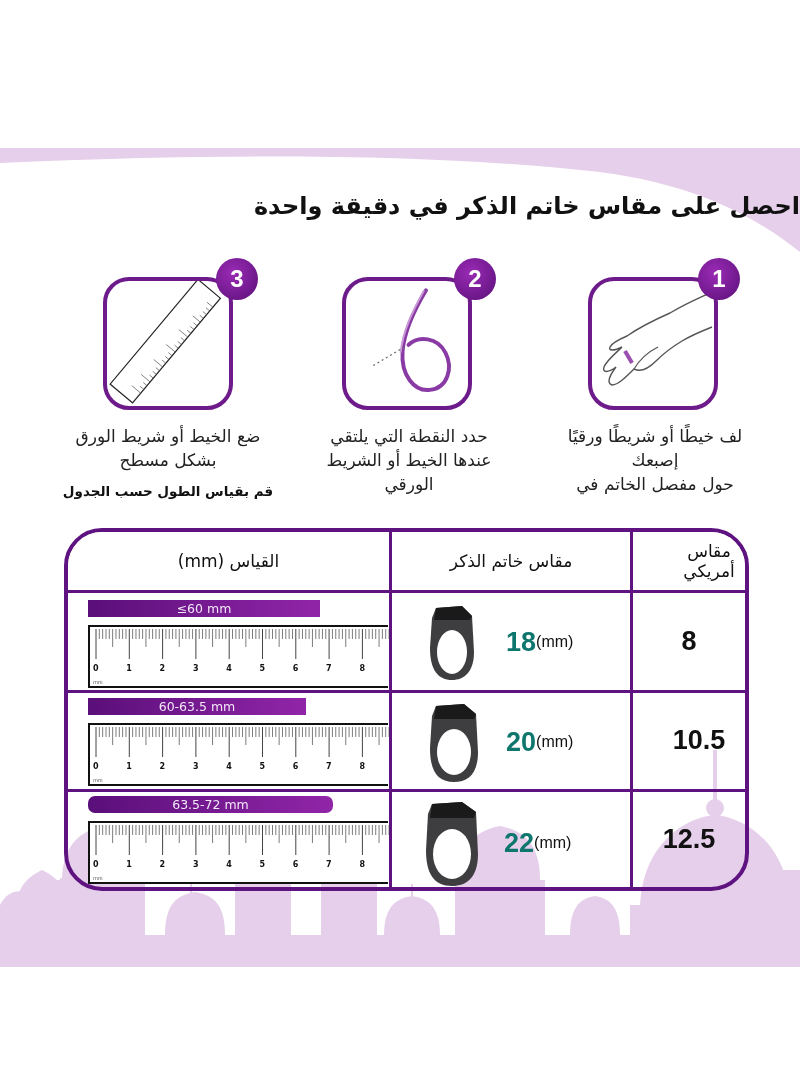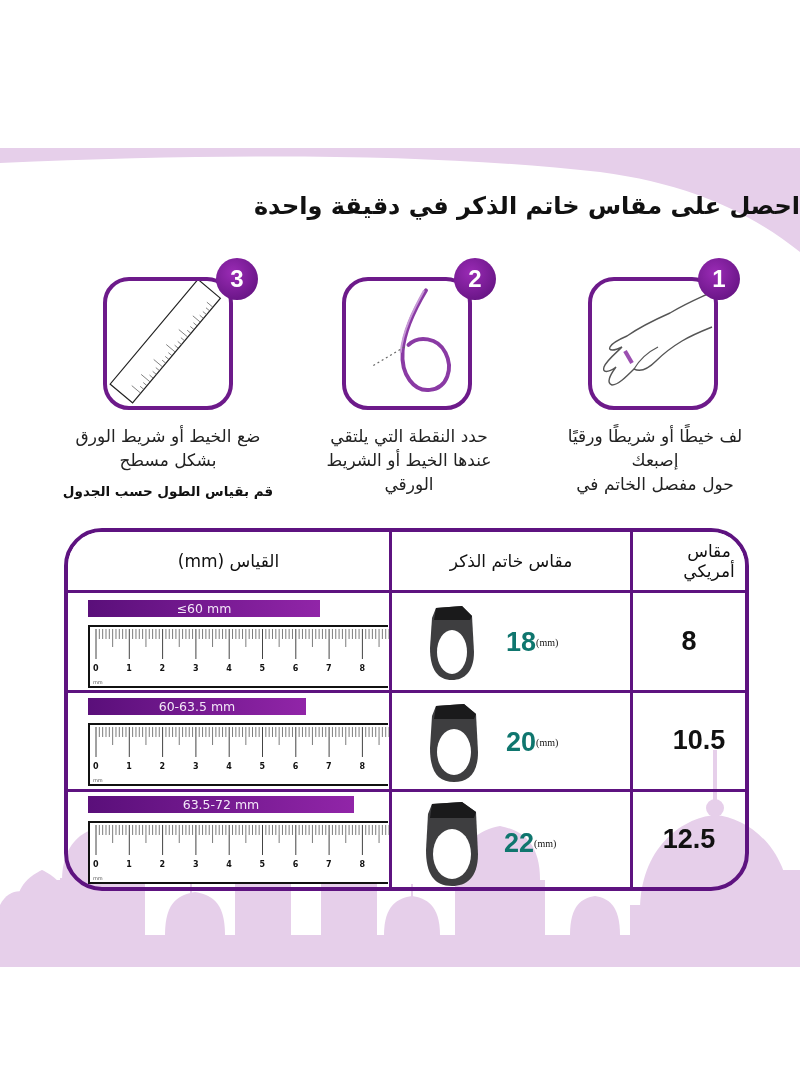--- a/index.html
+++ b/index.html
@@ -24,21 +24,21 @@
         direction:rtl; font-size:17px; color:#111; text-align:center; line-height:20px;border-radius:19px; }
   .cell-white { position:absolute; background:#fff; }
   .ruler-wrap { position:absolute; left:20px; width:300px; }
   .range-bar { position:absolute; left:0; height:17px; background:linear-gradient(90deg,#5a0f7a,#9125a8);
                color:#f3e7f8; font-size:12.5px; line-height:17px; text-align:center; font-family:"DejaVu Sans", sans-serif; }
   .ruler { position:absolute; left:0; top:25px; width:300px; height:63px; border:2px solid #111; border-right:none;
            box-sizing:border-box; background:#fff; }
   .ruler svg { position:absolute; left:0; top:0; }
   .size-cell { position:absolute; display:flex; align-items:center; }
   .size-num { font-family:"Liberation Sans", sans-serif; font-weight:bold; font-size:27px; color:#0f766e; }
-  .size-unit { font-family:Liberation Serif, serif; font-size:10px; color:#111; }
+  .size-unit { font-family:Liberation Sans, sans-serif; font-size:16px; color:#111; }
   .us-size { position:absolute; font-family:"Liberation Sans", sans-serif; font-weight:bold; font-size:27px;
              color:#111; text-align:center; }
 </style>
 </head>
 <body>
 
 <svg class="bg-svg" viewBox="0 0 800 1091">
 
   <path d="M0,148 L800,148 L800,252 C760,220 700,185 600,172 C450,155 250,152 0,163 Z" fill="#e6cfea"></path>
 
@@ -405,21 +405,21 @@
         <ellipse cx="26" cy="52" rx="17" ry="23" fill="#fff"></ellipse>
       </svg>
       <span style="margin-left:24px;" class="size-num">20</span>
         <span class="size-unit">(mm)</span>
     </div>
     <div class="us-size" style="left:565px; top:193px; width:132px;">10.5</div>
   </div>
 
   <div>
     <div class="ruler-wrap" style="top:264px;">
-      <div class="range-bar" style="width:266px;">63.5-72 mm</div>
+      <div class="range-bar" style="width:245px;border-radius:7px;">63.5-72 mm</div>
       <div class="ruler">
         <svg class="ruler-svg" width="300" height="63">
             <line x1="6" x2="6" y1="2" y2="32" stroke="#444" stroke-width="1"></line>
             <line x1="9.33" x2="9.33" y1="2" y2="12" stroke="#444" stroke-width="0.7"></line>
             <line x1="12.66" x2="12.66" y1="2" y2="12" stroke="#444" stroke-width="0.7"></line>
             <line x1="15.989999999999998" x2="15.989999999999998" y1="2" y2="12" stroke="#444" stroke-width="0.7"></line>
             <line x1="19.32" x2="19.32" y1="2" y2="12" stroke="#444" stroke-width="0.7"></line>
             <line x1="22.65" x2="22.65" y1="2" y2="20" stroke="#444" stroke-width="0.7"></line>
             <line x1="25.979999999999997" x2="25.979999999999997" y1="2" y2="12" stroke="#444" stroke-width="0.7"></line>
             <line x1="29.309999999999995" x2="29.309999999999995" y1="2" y2="12" stroke="#444" stroke-width="0.7"></line>

